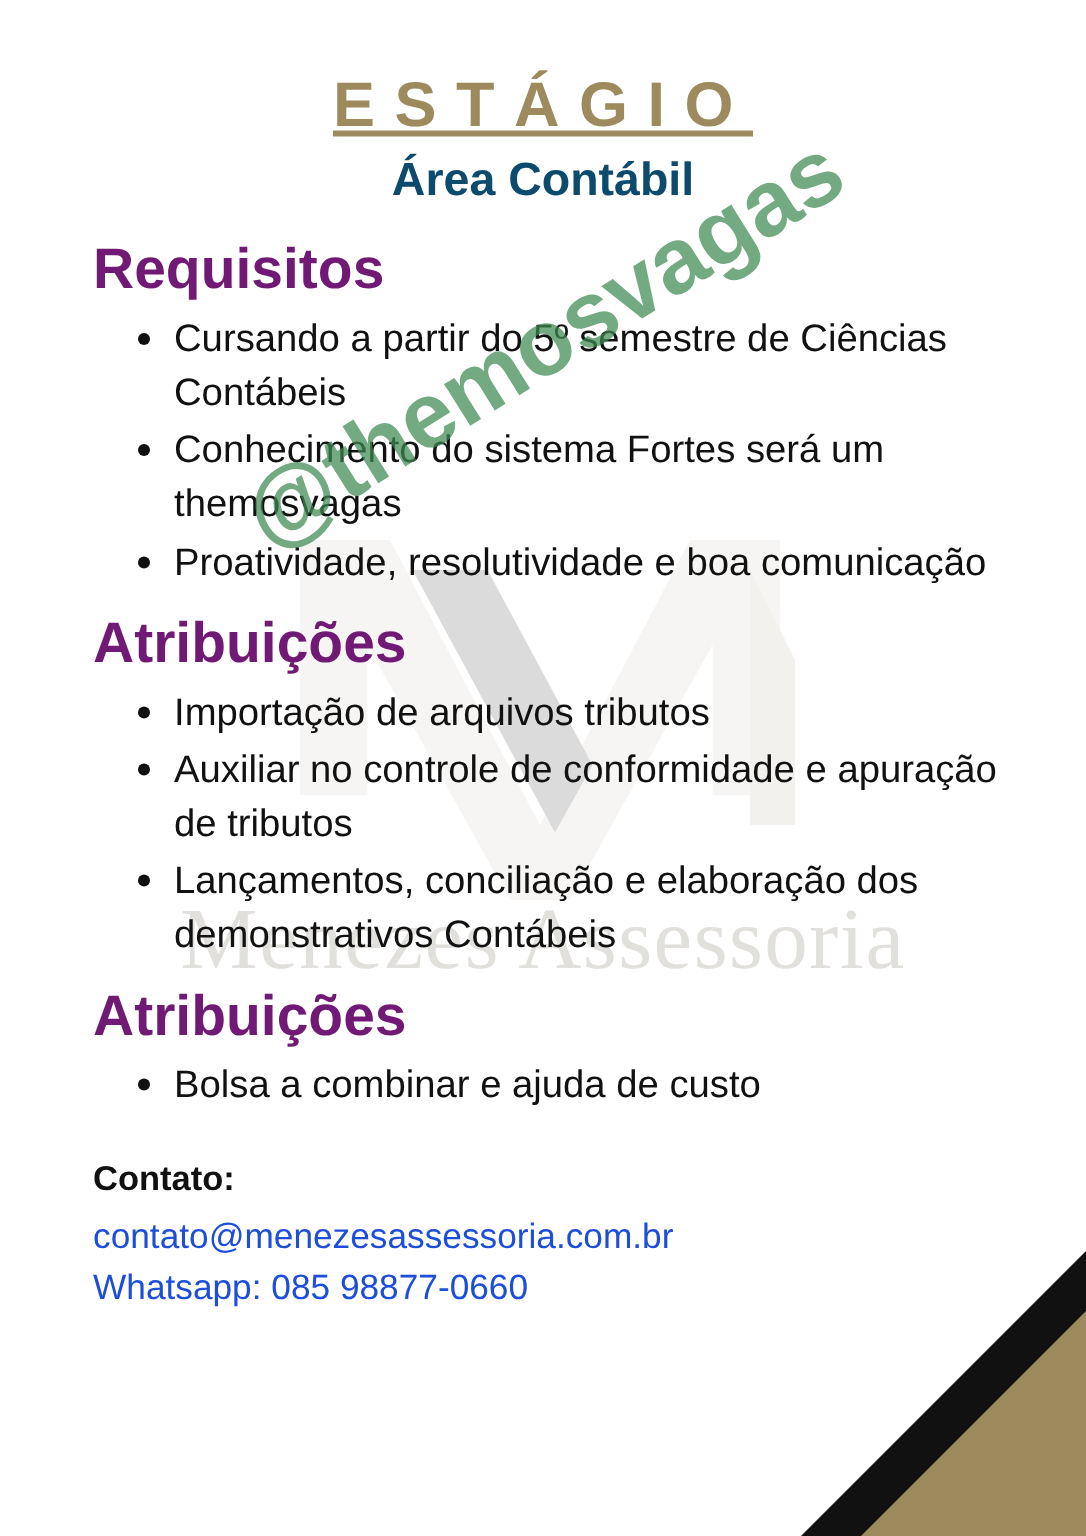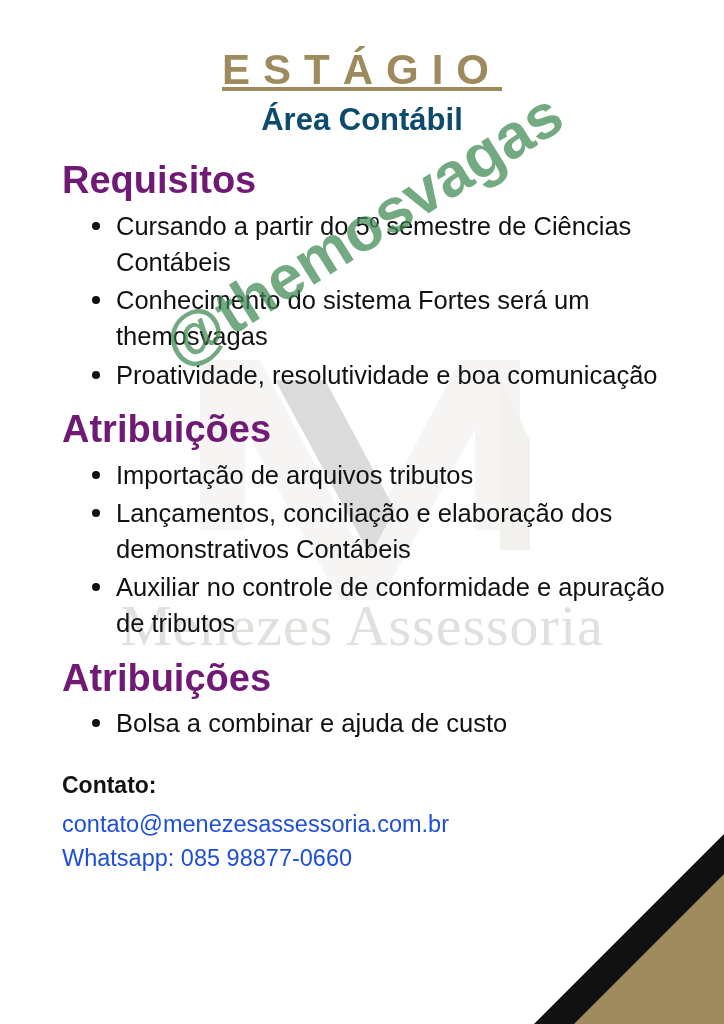--- a/index.html
+++ b/index.html
@@ -200,22 +200,22 @@
     <div class="section-heading">Requisitos</div>
     <ul class="bullets">
       <li>Cursando a partir do 5º semestre de Ciências Contábeis</li>
       <li>Conhecimento do sistema Fortes será um themosvagas</li>
       <li>Proatividade, resolutividade e boa comunicação</li>
     </ul>
 
     <div class="section-heading tight">Atribuições</div>
     <ul class="bullets">
       <li>Importação de arquivos tributos</li>
+      <li>Auxiliar no controle de conformidade e apuração de tributos</li>
       <li>Lançamentos, conciliação e elaboração dos demonstrativos Contábeis</li>
-      <li>Auxiliar no controle de conformidade e apuração de tributos</li>
     </ul>
 
     <div class="section-heading tight">Atribuições</div>
     <ul class="bullets">
       <li>Bolsa a combinar e ajuda de custo</li>
     </ul>
 
     <div class="contact">
       <div class="contact-label">Contato:</div>
       <div class="contact-line">contato@menezesassessoria.com.br</div>

